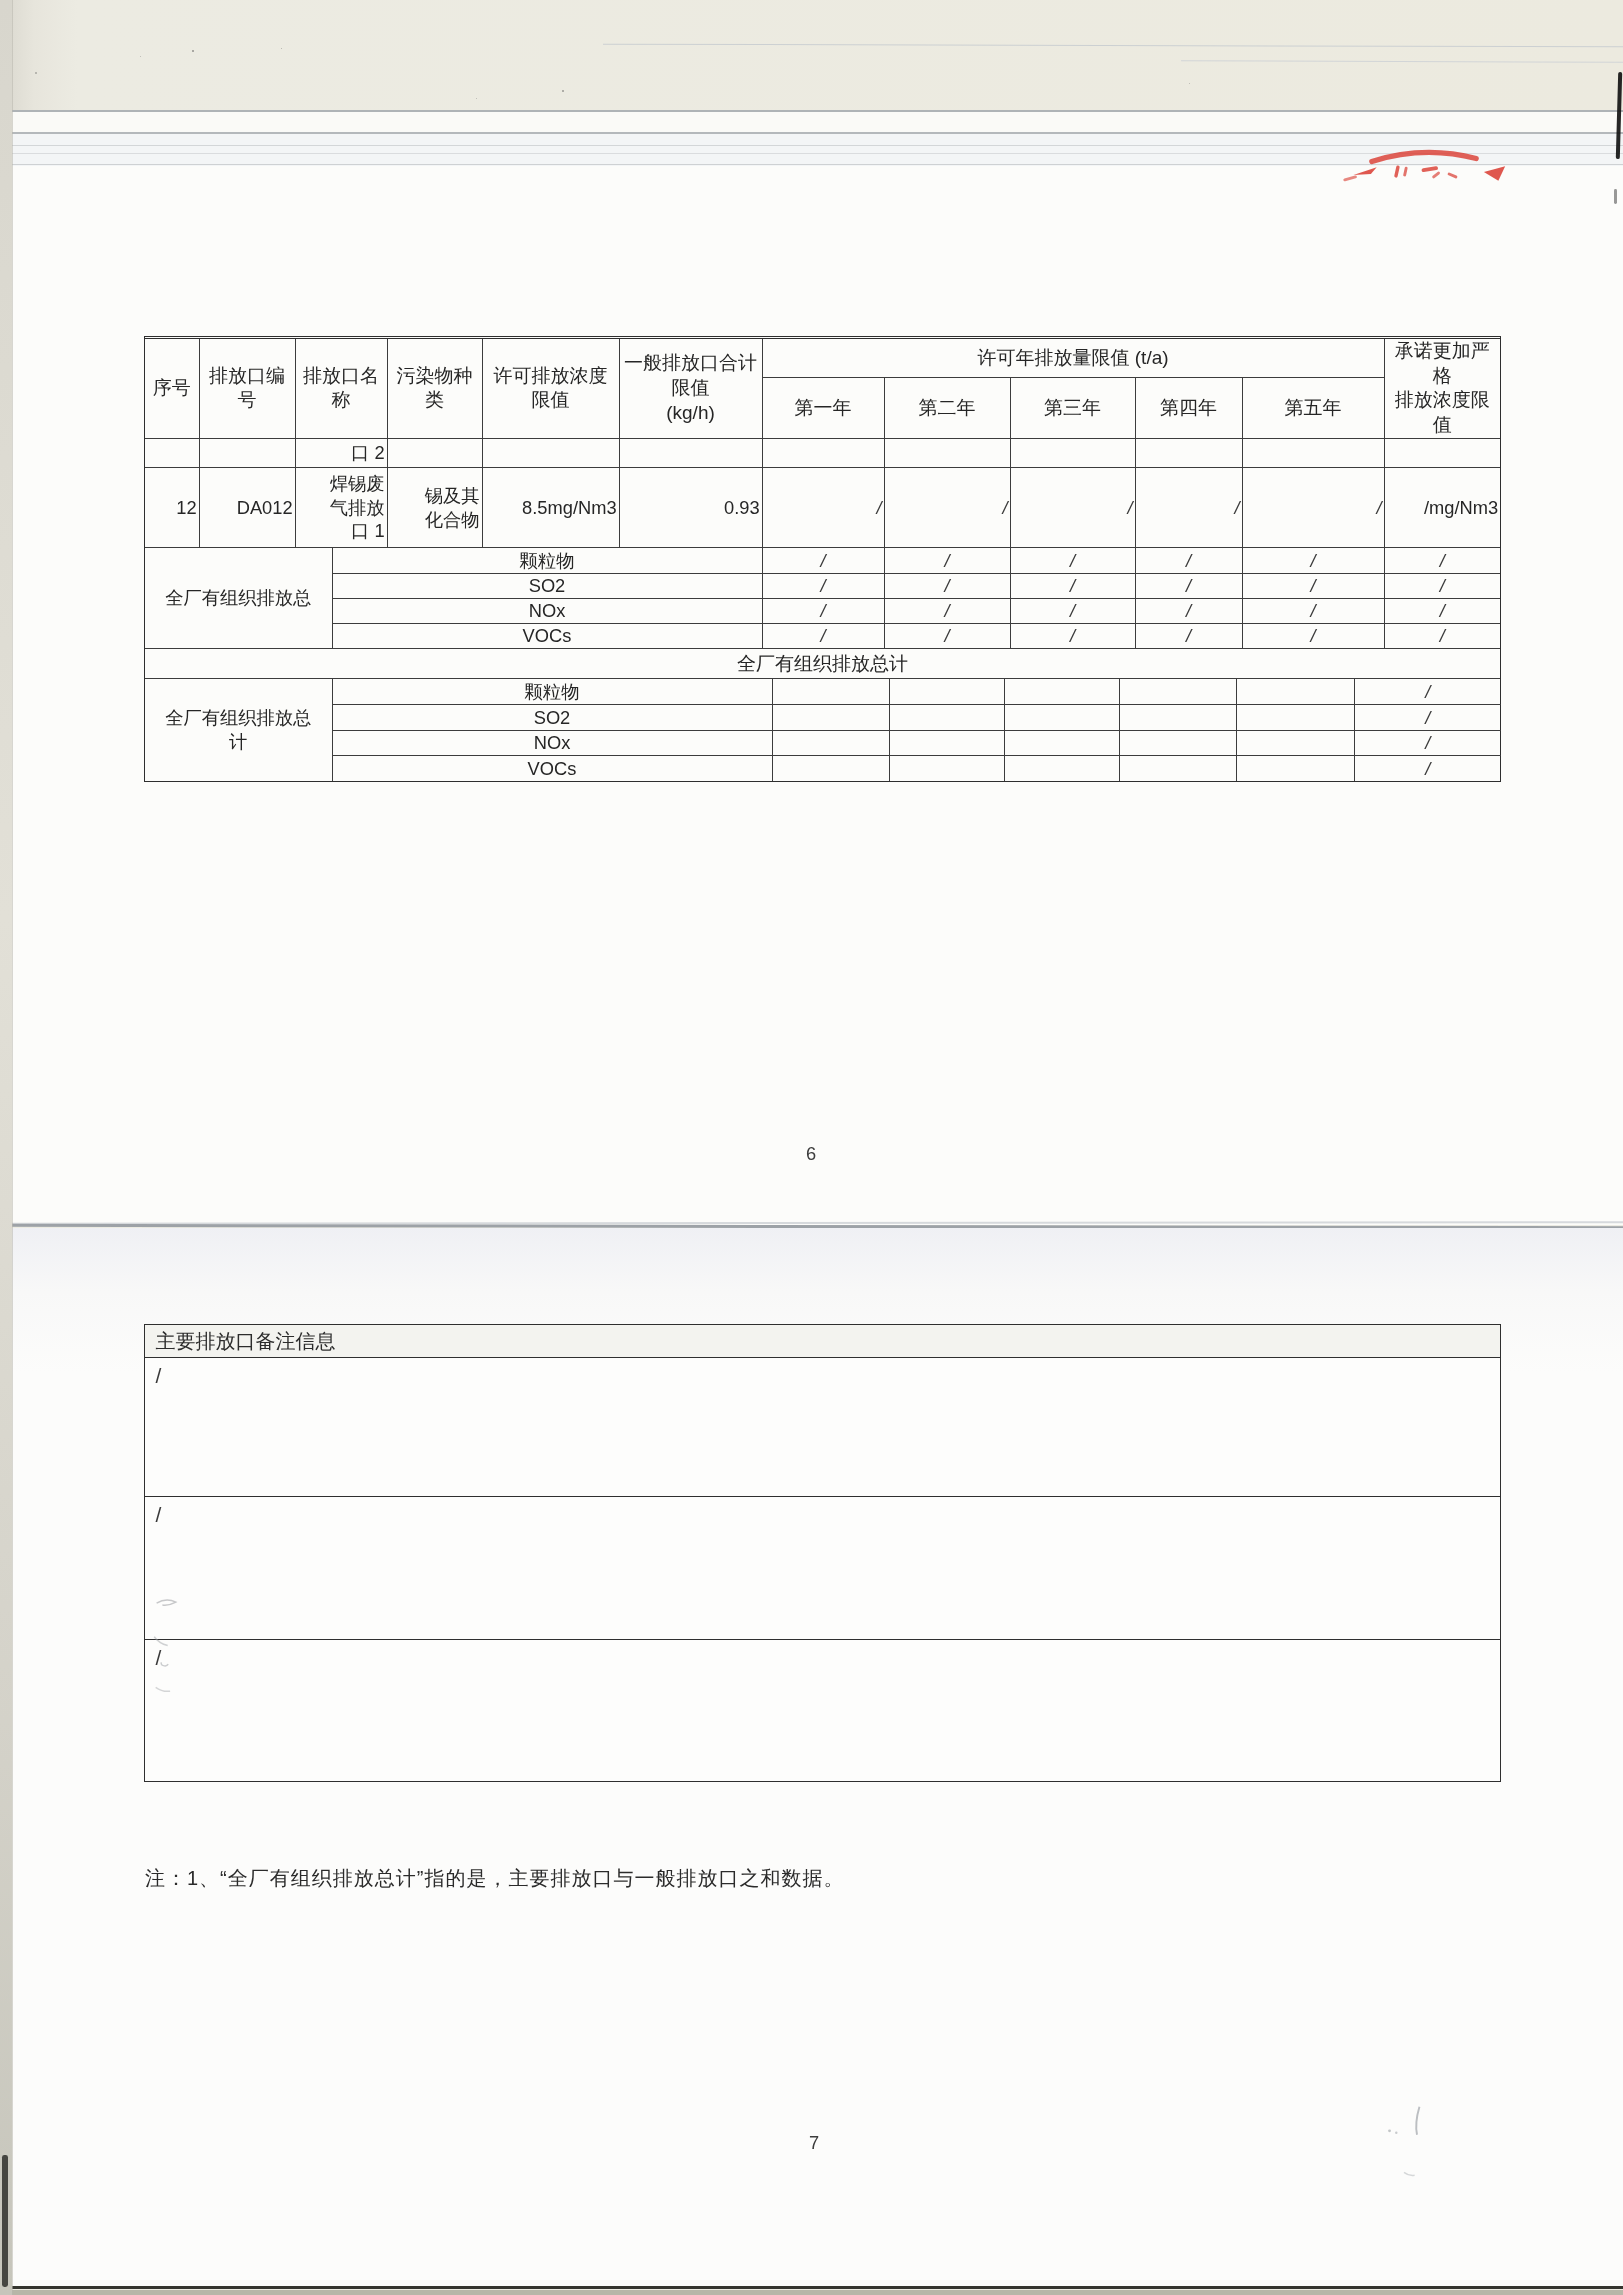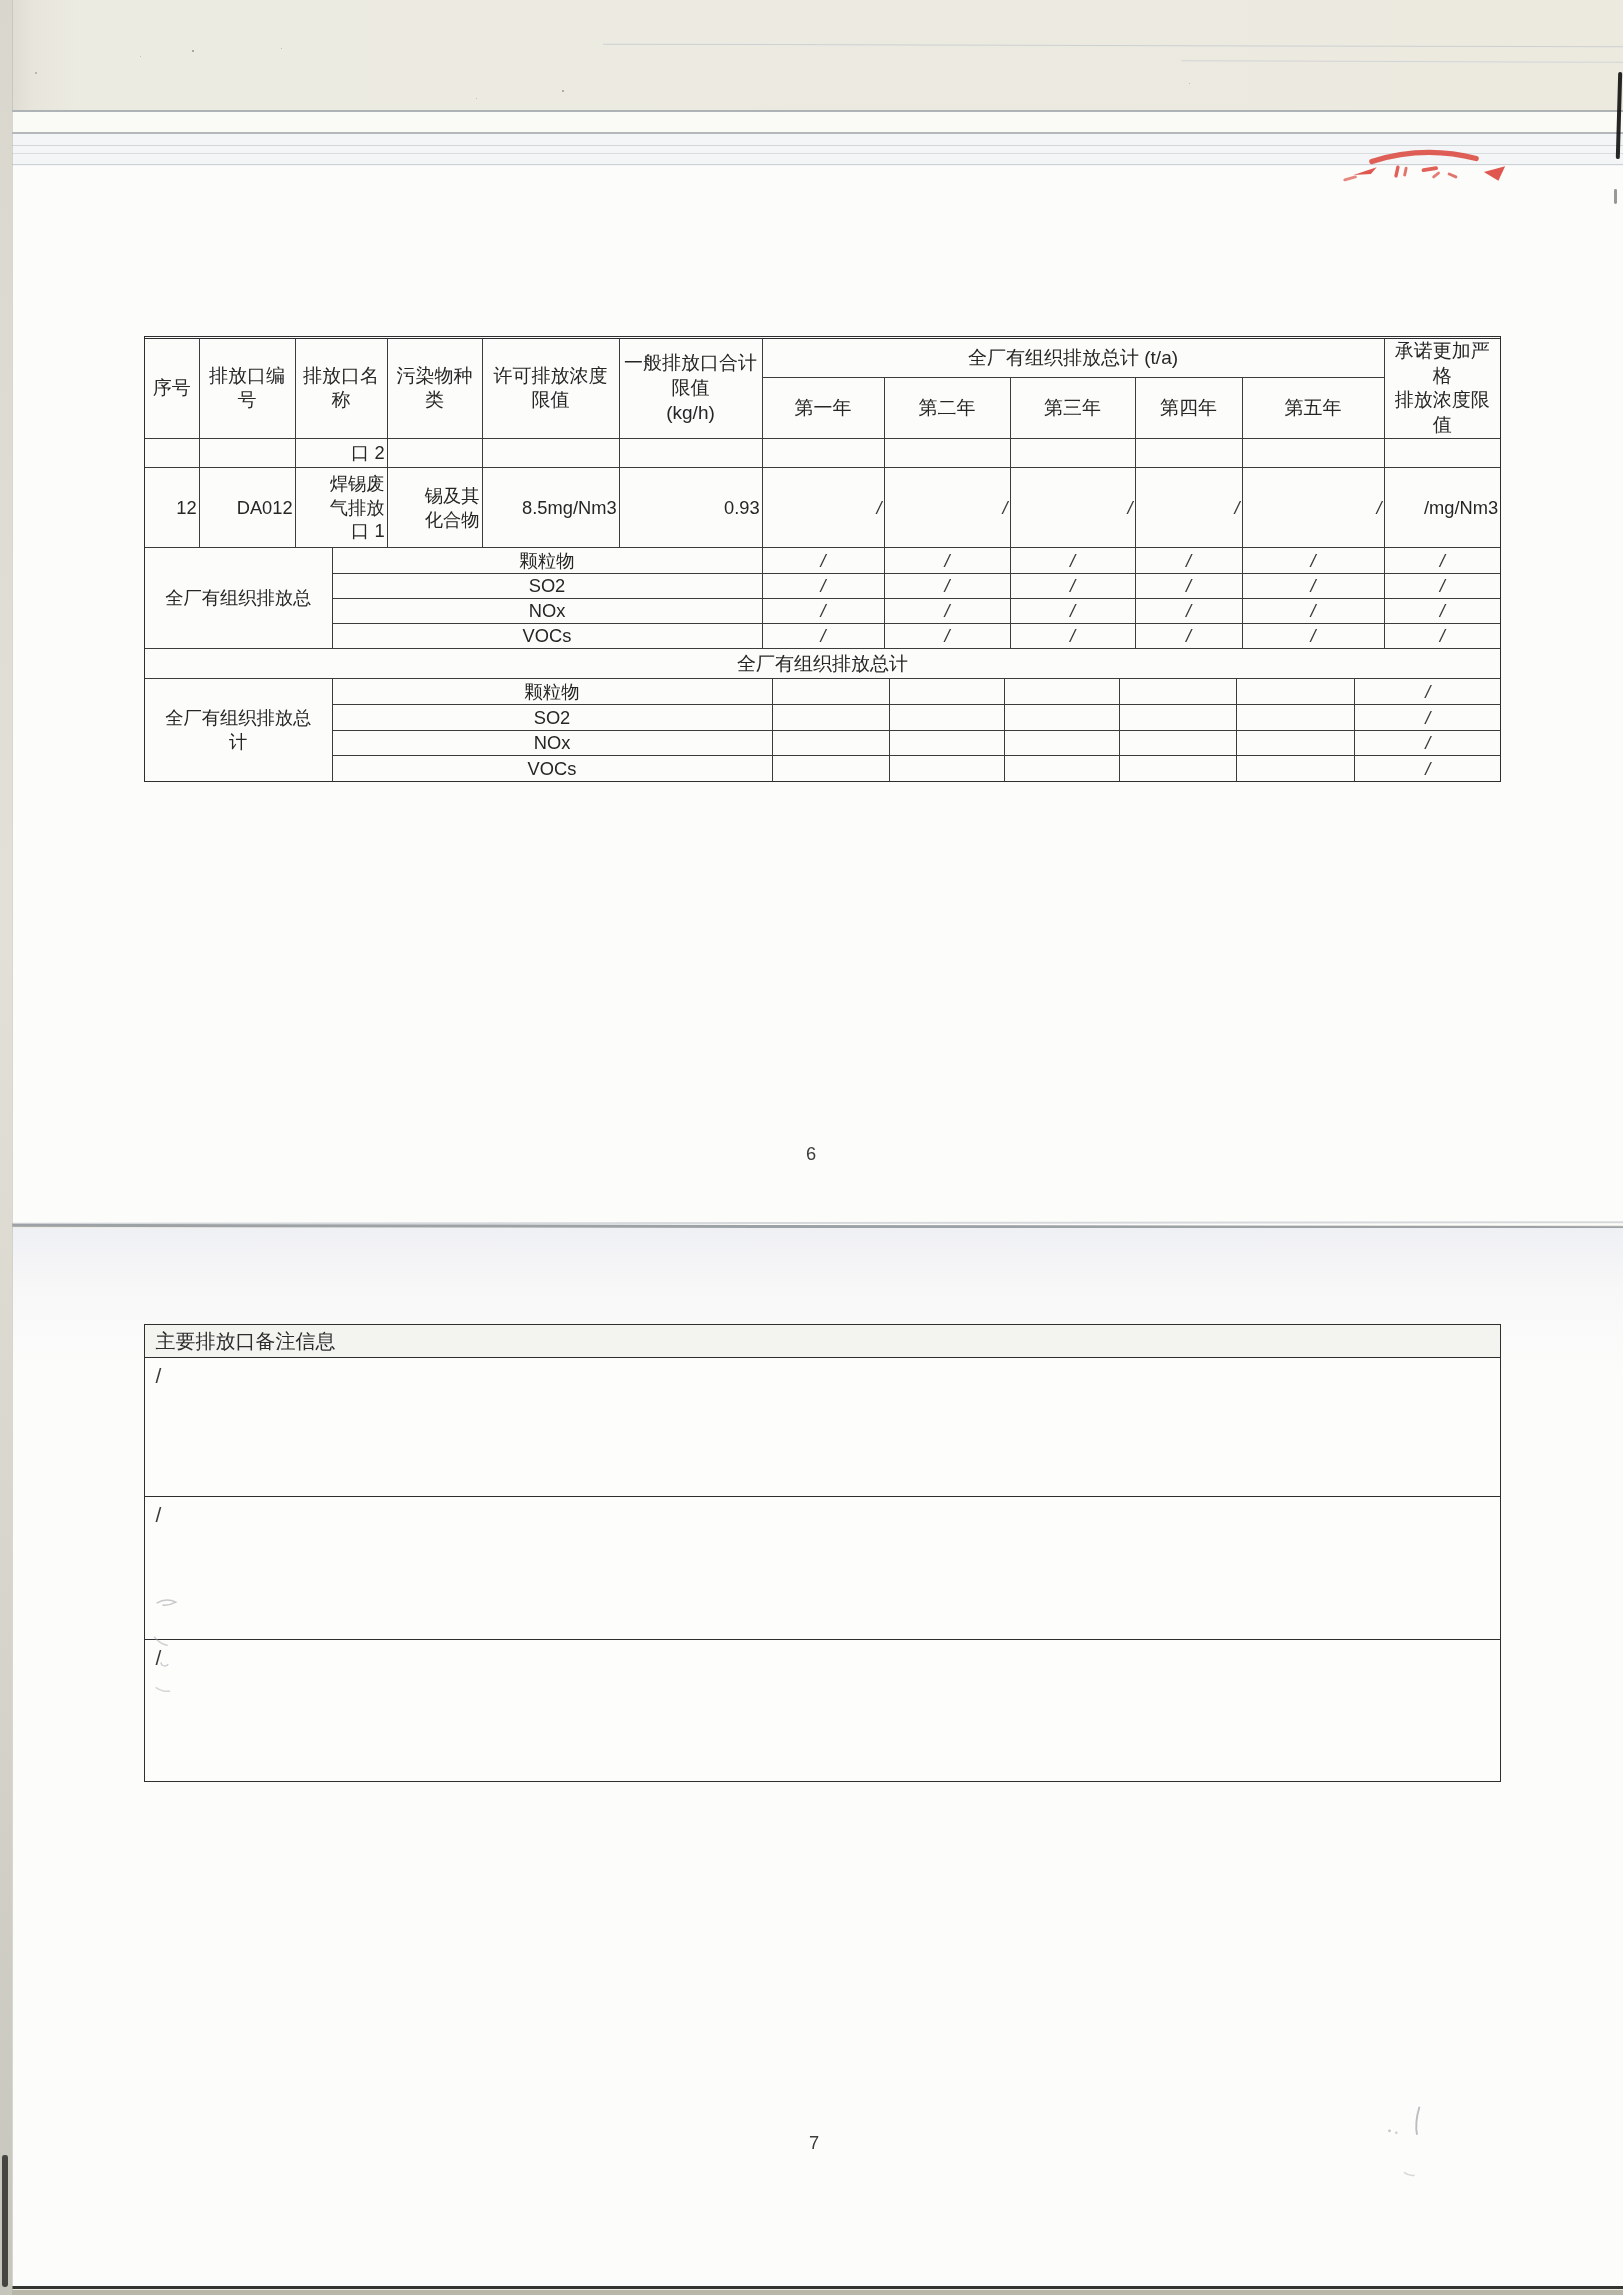--- a/index.html
+++ b/index.html
@@ -131,21 +131,21 @@
 号</th>
         <th rowspan="2" class="pre">排放口名
 称</th>
         <th rowspan="2" class="pre">污染物种
 类</th>
         <th rowspan="2" class="pre">许可排放浓度
 限值</th>
         <th rowspan="2" class="pre">一般排放口合计
 限值
 (kg/h)</th>
-        <th colspan="5">全厂有组织排放总计 (t/a)</th>
+        <th colspan="5">许可年排放量限值 (t/a)</th>
         <th rowspan="2" class="pre">承诺更加严格
 排放浓度限值</th>
       </tr>
       <tr style="height:50px">
         <th>第一年</th>
         <th>第二年</th>
         <th>第三年</th>
         <th>第四年</th>
         <th>第五年</th>
       </tr>
@@ -304,20 +304,21 @@
     <div class="rb-c last" style="height:141px;">/</div>
   </div>
 
   <svg class="abs" style="left:147px;top:1591px;" width="77" height="106" viewBox="0 0 160 220">
     <path d="M20 25 q 20 -12 40 -2 q -15 8 -28 6" fill="none" stroke="#9a9da1" stroke-width="3" opacity="0.55"></path>
     <path d="M15 95 q 10 14 28 18" fill="none" stroke="#a2a5a9" stroke-width="3" opacity="0.5"></path>
     <path d="M30 148 a 7 5 0 1 0 14 4" fill="none" stroke="#9a9da1" stroke-width="3" opacity="0.5"></path>
     <path d="M18 200 q 14 10 30 8" fill="none" stroke="#a2a5a9" stroke-width="3" opacity="0.45"></path>
   </svg>
 
+  <div class="abs note">注：1、“全厂有组织排放总计”指的是，主要排放口与一般排放口之和数据。</div>
 
   <div class="abs pnum" style="left:809px;top:2132px;">7</div>
 
   <svg class="abs" style="left:1375px;top:2100px;" width="58" height="82" viewBox="0 0 120 170">
     <path d="M92 14 q -10 34 -5 58" fill="none" stroke="#878d93" stroke-width="4" opacity="0.55"></path>
     <circle cx="30" cy="64" r="3" fill="#8a8f94" opacity="0.5"></circle>
     <circle cx="44" cy="68" r="2.5" fill="#8a8f94" opacity="0.45"></circle>
     <path d="M60 150 q 10 8 22 6" fill="none" stroke="#9a9fa4" stroke-width="3" opacity="0.4"></path>
   </svg>
 

